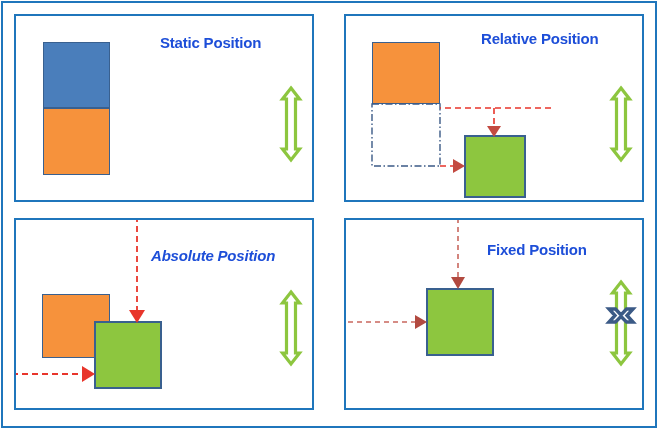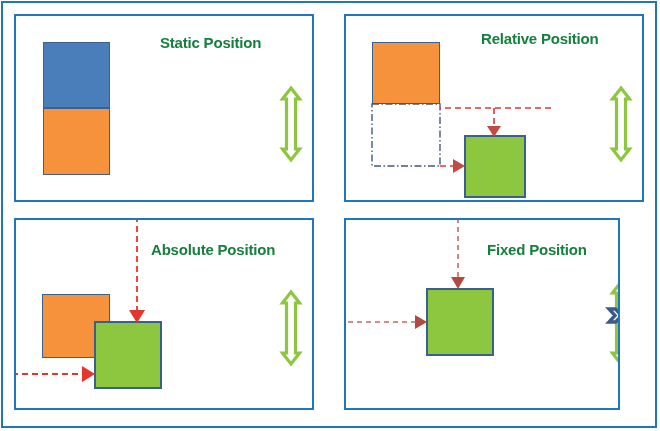--- a/index.html
+++ b/index.html
@@ -26,27 +26,27 @@
     overflow:visible;
   }
   .panel-clip{
     position:absolute;
     left:0;top:0;right:0;bottom:0;
     overflow:hidden;
   }
   #panel-static   {left:14px;  top:14px;  width:300px; height:188px;}
   #panel-relative {left:344px; top:14px;  width:300px; height:188px;}
   #panel-absolute {left:14px;  top:218px; width:300px; height:192px;}
-  #panel-fixed    {left:344px; top:218px; width:276px; height:192px;padding-left:36px;}
+  #panel-fixed    {left:344px; top:218px; width:300px; height:192px;padding-left:36px;}
 
   .panel-title{
     position:absolute;
     font-size:15px;
     font-weight:bold;
-    color:#15803d;
+    color:#1d4ed8;
     letter-spacing:-0.2px;
     white-space:nowrap;
     line-height:1;
   }
 
   .box{
     position:absolute;
     box-sizing:border-box;
     border:1px solid #39608F;
   }
@@ -119,21 +119,21 @@
                    L 266.5 133 L 270.5 133 L 270.5 83 L 266.5 83 Z" fill="#ffffff" stroke="#8DC63F" stroke-width="3.2" stroke-linejoin="miter"></path>
         </g>
       </svg>
 
     </div>
   </div>
 
   <div class="panel" id="panel-absolute">
     <div class="panel-clip">
 
-      <div class="panel-title" style="left:135px;top:22px;">Absolute Position</div>
+      <div class="panel-title" style="left:135px;top:28px;font-style:italic;">Absolute Position</div>
 
       <div class="box box-orange" style="left:26px;top:74px;width:68px;height:64px;"></div>
 
       <div class="box box-green" style="left:78px;top:101px;width:68px;height:68px;"></div>
 
       <svg class="overlay" width="300" height="192" viewBox="0 0 300 192">
         <g>
           <path d="M 121 -4 L 121 92" fill="none" stroke="#E8352B" stroke-width="1.8" stroke-dasharray="6 4"></path>
           <path d="M 113 90 L 129 90 L 121 103 Z" fill="#E8352B"></path>
         </g>

